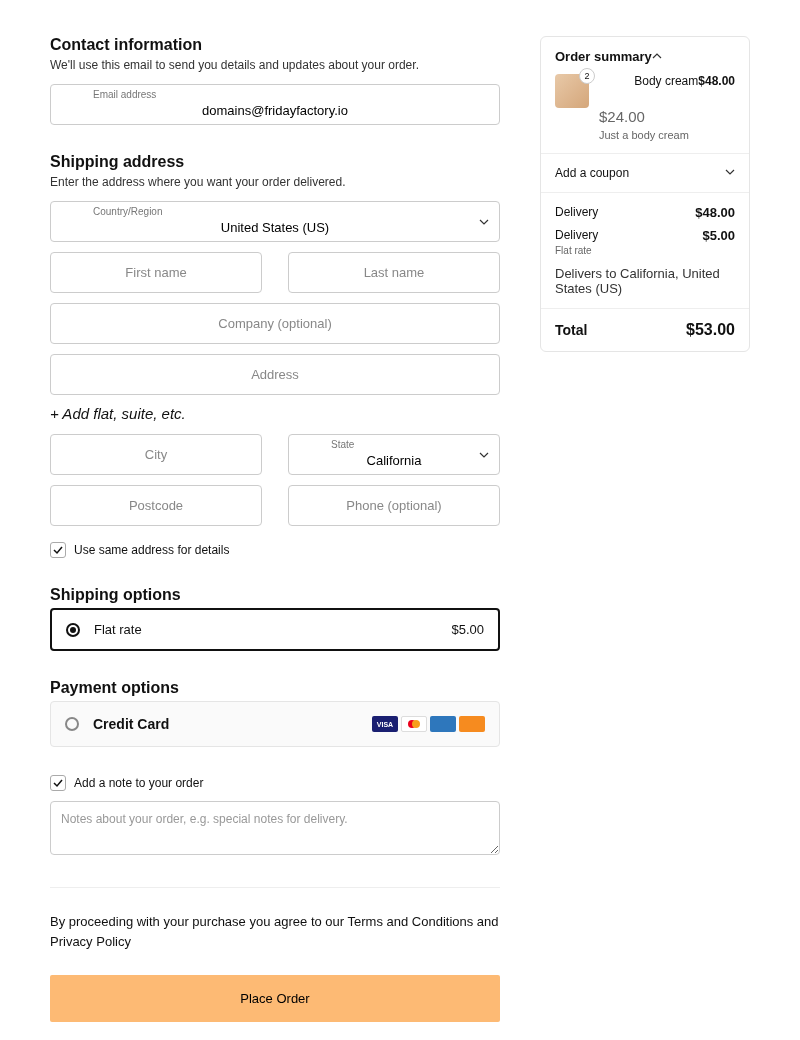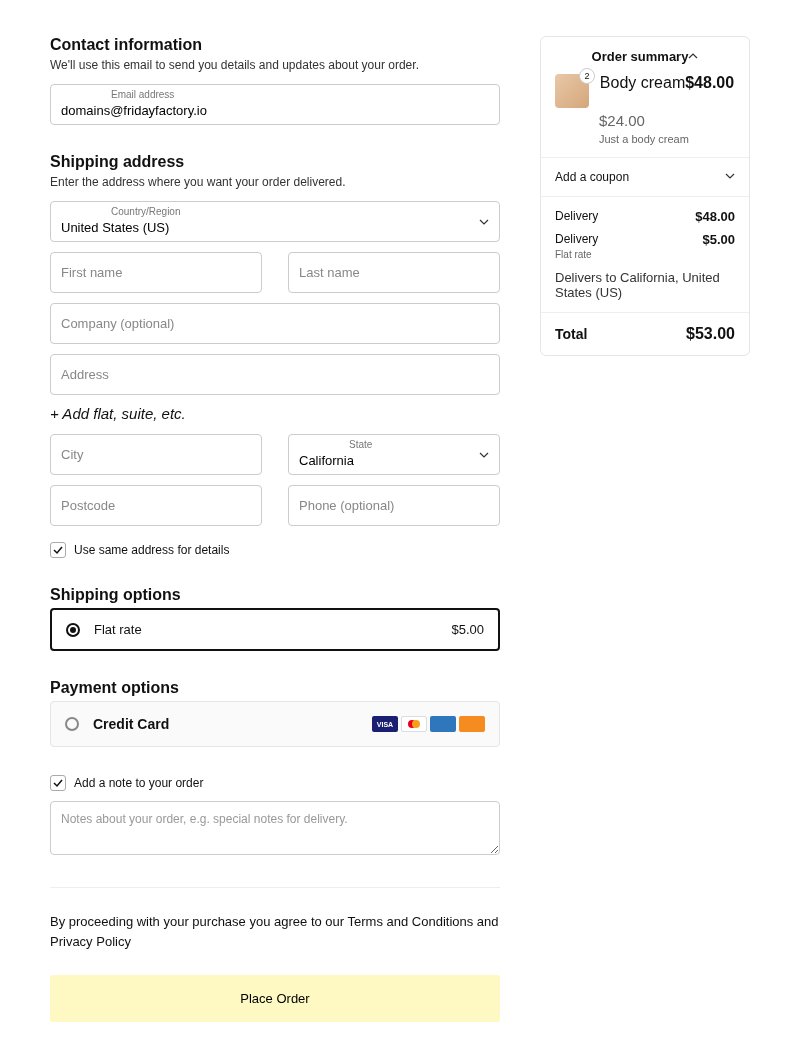--- a/index.html
+++ b/index.html
@@ -6,22 +6,22 @@
 body { font-family: -apple-system, BlinkMacSystemFont, "Segoe UI", Arial, sans-serif; background: #fff; color: #111; }
 .container { display: flex; gap: 40px; padding: 36px 50px; max-width: 800px; margin: 0 auto; }
 .main { flex: 1; min-width: 0; }
 .sidebar { width: 210px; flex-shrink: 0; }
 
 h2 { font-size: 16px; font-weight: 600; margin-bottom: 4px; }
 .section-desc { font-size: 12px; color: #333; margin-bottom: 12px; }
 .section { margin-bottom: 28px; }
 
 .field { position: relative; border: 1px solid #ccc; border-radius: 4px; background: #fff; margin-bottom: 10px; }
-.field .floating-label { position: absolute; top: 4px; left: 28px; font-size: 10px; color: #777; padding-left: 32px; }
-.field input, .field select { width: 100%; border: none; background: transparent; padding: 18px 10px 6px 10px; font-size: 13px; outline: none; font-family: inherit; appearance: none; }
+.field .floating-label { position: absolute; top: 4px; left: 10px; font-size: 10px; color: #777; padding-left: 32px; }
+.field input, .field select { width: 100%; border: none; background: transparent; padding: 18px 10px 6px 10px; font-size: 13px; outline: none; font-family: inherit; appearance: none; text-align: center; }
 .field.single-line input { padding: 12px 10px; }
 .field.single-line input::placeholder { color: #888; }
 .field .chevron { position: absolute; right: 10px; top: 50%; transform: translateY(-50%); pointer-events: none; }
 
 .row2 { display: flex; gap: 26px; }
 .row2 .field { flex: 1; }
 
 .add-flat { font-size: 15px; margin: 4px 0 12px 0; cursor: pointer; font-style: italic; }
 
 .checkbox-row { display: flex; align-items: center; gap: 8px; font-size: 12px; margin-top: 6px; }
@@ -42,31 +42,31 @@
 .visa { background: #1a1f71; }
 .mc { background: #fff; border: 1px solid #ddd; }
 .amex { background: #2e77bc; }
 .disc { background: #f68b1f; }
 
 .notes-textarea { width: 100%; border: 1px solid #ccc; border-radius: 4px; padding: 10px; font-size: 12px; font-family: inherit; resize: vertical; height: 54px; margin-top: 10px; }
 .notes-textarea::placeholder { color: #999; }
 
 .divider { border: none; border-top: 1px solid #eee; margin: 24px 0; }
 .terms { font-size: 13px; line-height: 1.5; margin-bottom: 24px; }
-.place-order { width: 100%; background: #fef9c3; border: none; padding: 16px; font-size: 13px; cursor: pointer; border-radius: 2px; }
+.place-order { width: 100%; background: #fdba74; border: none; padding: 16px; font-size: 13px; cursor: pointer; border-radius: 2px; }
 
 .summary-card { border: 1px solid #e5e5e5; border-radius: 6px; font-size: 12px; }
 .summary-section { padding: 12px 14px; }
 .summary-section + .summary-section { border-top: 1px solid #eee; }
-.summary-header { display: flex; justify-content: center; align-items: center; font-weight: 600; font-size: 13px; cursor: pointer; }
+.summary-header { display: flex; justify-content: flex-start; align-items: center; font-weight: 600; font-size: 13px; cursor: pointer; }
 .item-row { display: flex; gap: 10px; margin-top: 10px; }
 .item-thumb { width: 34px; height: 34px; background: linear-gradient(135deg, #e8c9a8, #d4a67a); border-radius: 4px; position: relative; flex-shrink: 0; }
 .item-badge { position: absolute; top: -6px; right: -6px; background: #fff; border: 1px solid #ccc; border-radius: 50%; width: 16px; height: 16px; font-size: 9px; display: flex; align-items: center; justify-content: center; }
 .item-info { flex: 1; }
-.item-top { display: flex; justify-content: center; font-size: 16px; }
+.item-top { display: flex; justify-content: flex-end; font-size: 12px; }
 .item-name { font-weight: 400; }
 .item-price-total { font-weight: 600; }
 .item-unit { color: #666; font-size: 15px; margin-top: 20px; }
 .item-desc { color: #666; font-size: 11px; margin-top: 4px; }
 .coupon-row { display: flex; justify-content: space-between; align-items: center; cursor: pointer; }
 .sum-line { display: flex; justify-content: space-between; margin-bottom: 8px; }
 .sum-line .lbl { font-size: 12px; }
 .sum-line .val { font-weight: 600; font-size: 13px; }
 .sum-sub { font-size: 10px; color: #666; margin-top: -6px; margin-bottom: 10px; }
 .delivers { font-size: 13px; color: #333; margin-top: 4px; }

